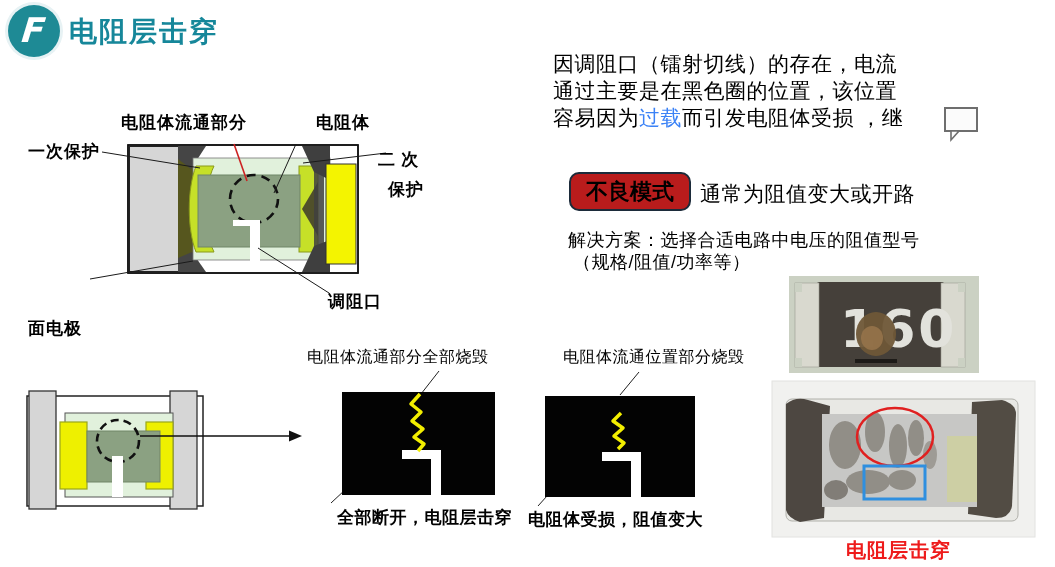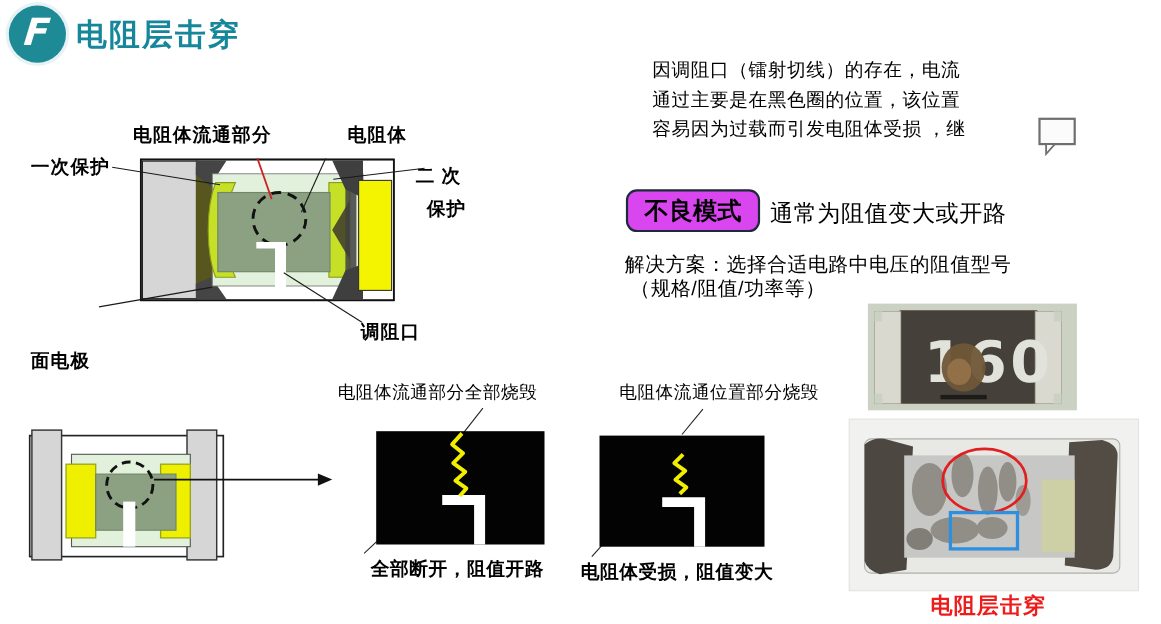--- a/index.html
+++ b/index.html
@@ -35,27 +35,27 @@
     font-family:"Liberation Serif", serif; font-size:16px; font-weight:400;
     letter-spacing:0.5px; white-space:nowrap;
   }
   .fig-caption {
     font-family:"Liberation Serif", serif; font-size:17px; font-weight:600;
     letter-spacing:0.5px; white-space:nowrap;
   }
 
   
   .description {
-    left:593px; top:50px; width:392px; font-size:17px; line-height:27px;
-    color:#000; letter-spacing:0.5px;font-family:Liberation Serif, serif;
-  }
-  .red-text { color:#000000; }
+    left:553px; top:50px; width:392px; font-size:21px; line-height:27px;
+    color:#000; letter-spacing:0.5px;
+  }
+  .red-text { color:#3b82f6; }
   .badge {
     left:569px; top:172px; width:122px; height:39px;
-    background:#d946ef; border:2px solid #1c2b3a; border-radius:10px;
+    background:#b91c1c; border:2px solid #1c2b3a; border-radius:10px;
     display:flex; align-items:center; justify-content:center;
     font-size:22px; font-weight:bold; color:#000;
   }
   .badge-side { left:700px; top:180px; font-size:21px; letter-spacing:0.5px; }
   .solution1 { left:568px; top:228px; font-size:18px; letter-spacing:0.5px; }
   .solution2 { left:573px; top:250px; font-size:18px; letter-spacing:0.5px; }
 
   .photo-caption {
     left:846px; top:537px; font-size:20px; font-weight:bold; color:#ee1b1b;
     letter-spacing:1px;
@@ -205,16 +205,16 @@
 </div>
 
 <div class="abs badge">不良模式</div>
 <div class="abs badge-side">通常为阻值变大或开路</div>
 
 <div class="abs solution1">解决方案：选择合适电路中电压的阻值型号</div>
 <div class="abs solution2">（规格/阻值/功率等）</div>
 
 <div class="abs fig-title" style="left:307px; top:347px;">电阻体流通部分全部烧毁</div>
 <div class="abs fig-title" style="left:547px; top:347px;padding-left:16px;">电阻体流通位置部分烧毁</div>
-<div class="abs fig-caption" style="left:337px; top:506px;">全部断开，阻值开路</div>
+<div class="abs fig-caption" style="left:337px; top:506px;">全部断开，电阻层击穿</div>
 <div class="abs fig-caption" style="left:528px; top:508px;">电阻体受损，阻值变大</div>
 
 <div class="abs photo-caption">电阻层击穿</div>
 
 </body></html>

